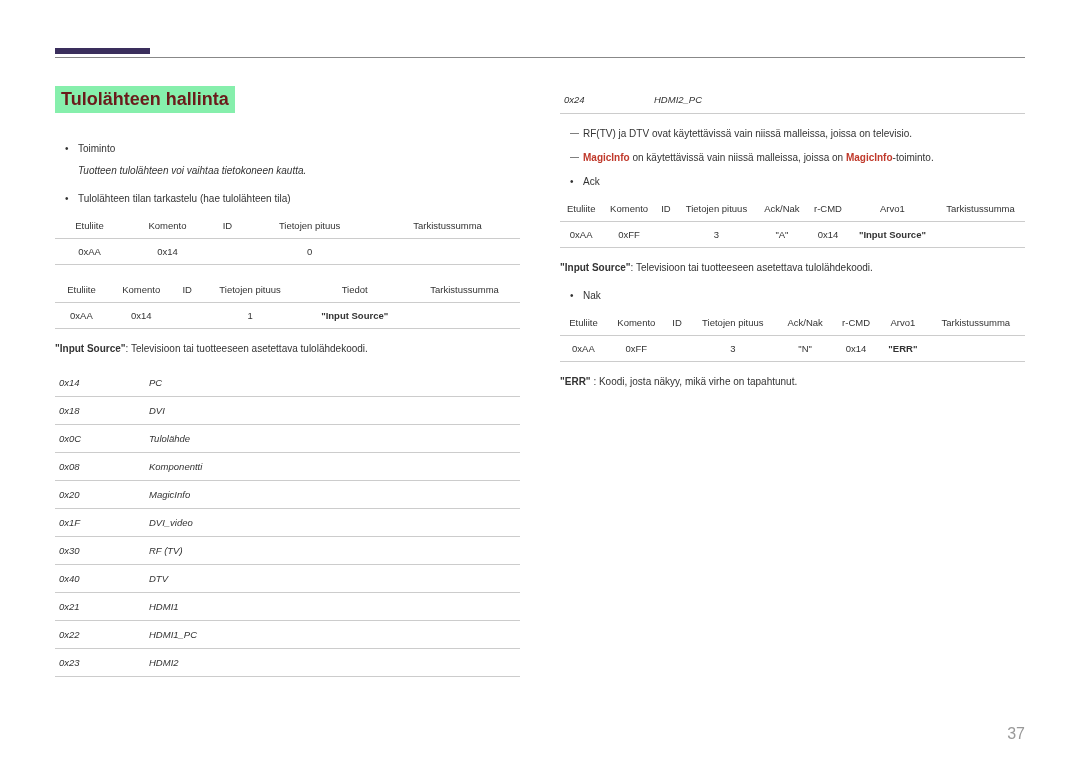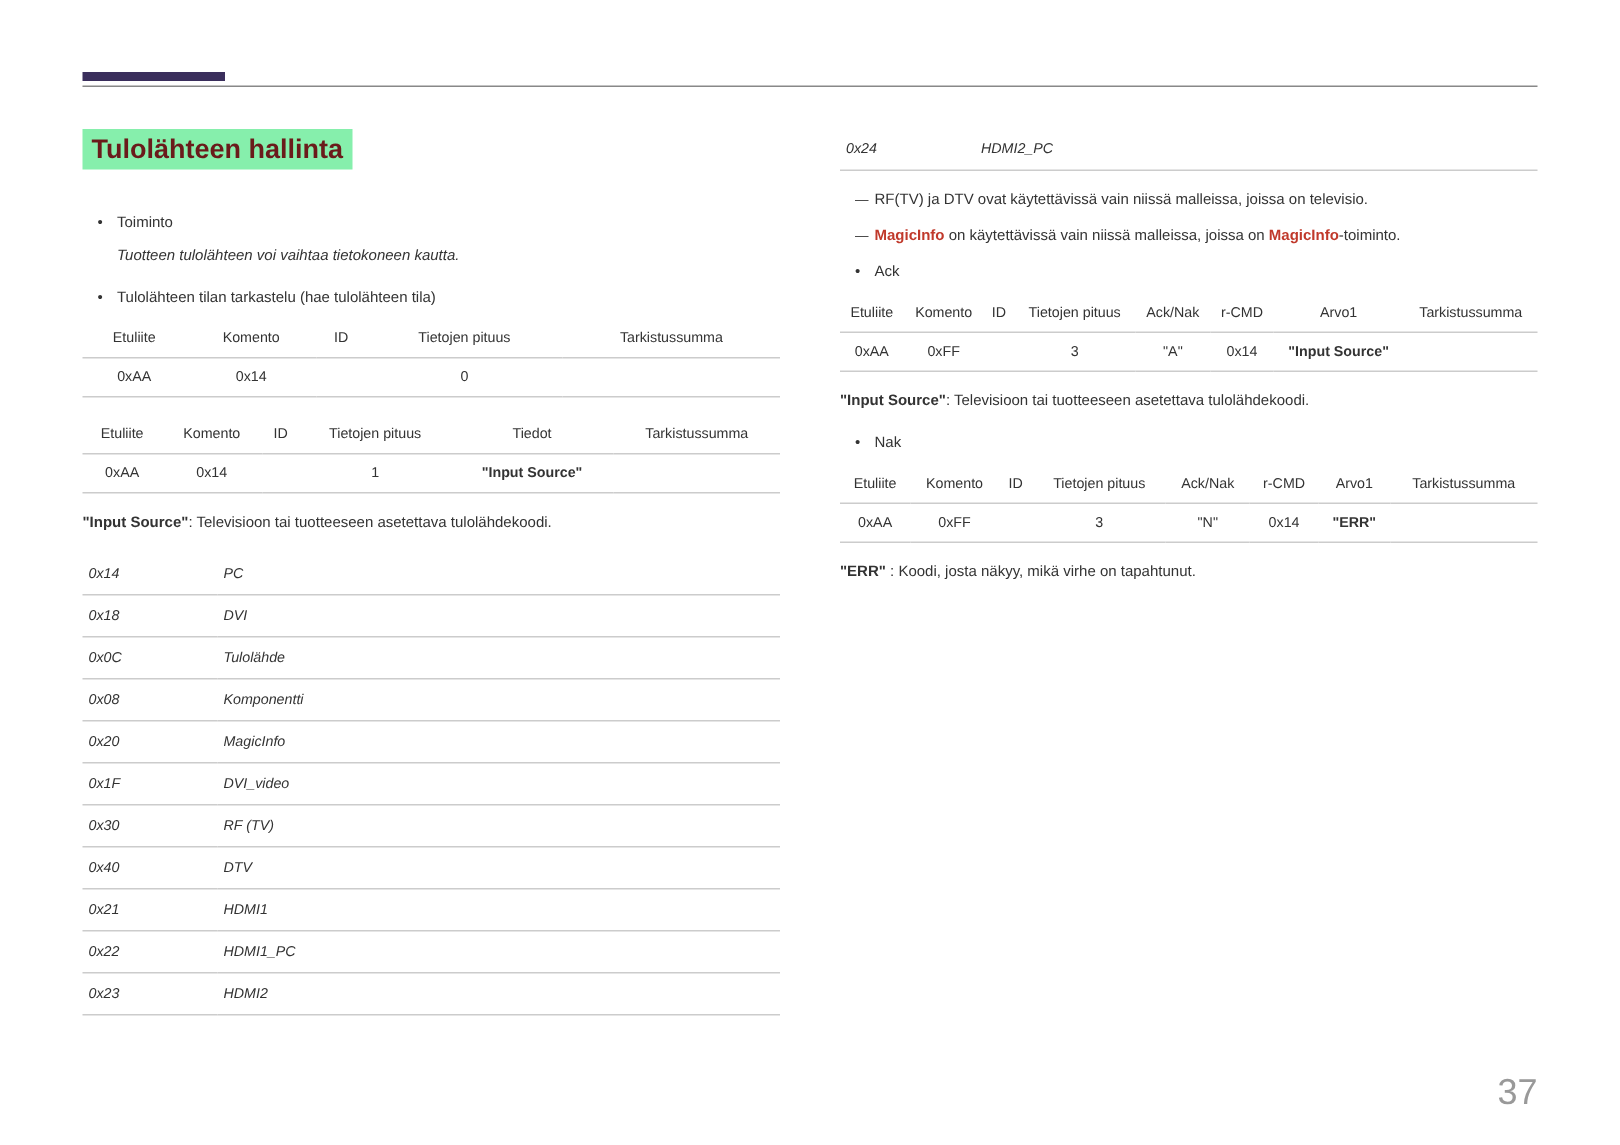--- a/index.html
+++ b/index.html
@@ -102,21 +102,21 @@
   .note {
     margin: 8px 0 12px 0;
     line-height: 1.6;
   }
   .bold { font-weight: bold; }
   .magic { color: #c0392b; font-weight: bold; }
   .page-num {
     position: absolute;
     bottom: 20px;
     right: 55px;
-    font-size: 24px;
+    font-size: 16px;
     color: #999;
     font-weight: 300;
   }
   .codes-table td:first-child { width: 90px; }
   .source-codes td { padding: 8px 4px; font-style: italic; }
 </style>
 </head>
 <body>
 
 <div class="top-bar">

